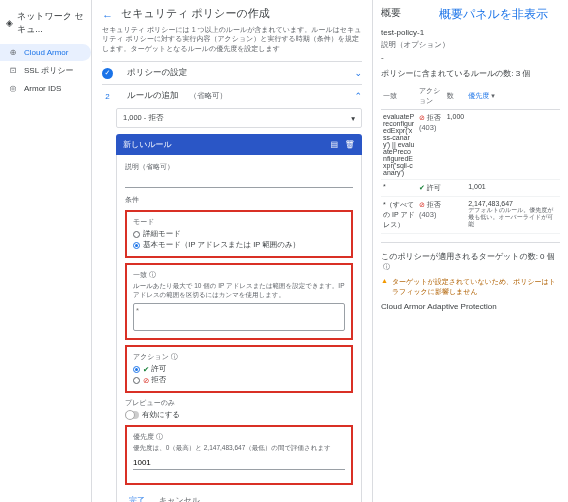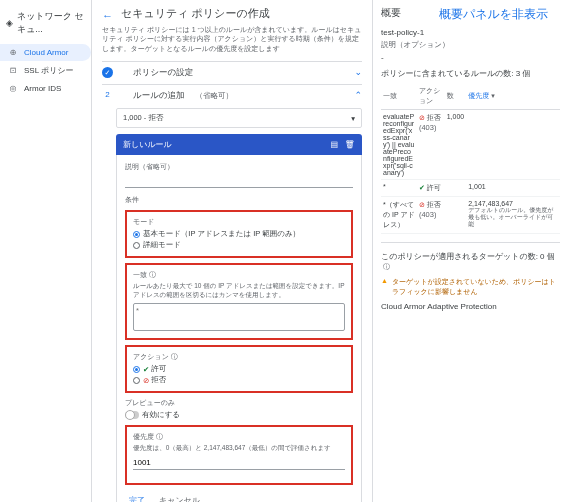--- a/index.html
+++ b/index.html
@@ -13,21 +13,21 @@
 .sb-ico{width:10px;text-align:center;color:#5f6368}
 .main{flex:1;display:flex;height:100%}
 .center{flex:1;border-right:1px solid #dadce0;overflow-y:auto;padding:6px 10px 10px 10px}
 .right{width:195px;overflow-y:auto;padding:6px 8px 16px 8px}
 .hdr{display:flex;align-items:center;gap:8px;margin-bottom:4px}
 .back{color:#1a73e8;cursor:pointer;font-size:11px}
 .hdr-title{font-size:11px;color:#3c4043}
 .showpanel{position:absolute;top:6px;right:20px;color:#1a73e8;font-size:12px;cursor:pointer}
 .desc{font-size:7px;color:#5f6368;line-height:1.35;margin:3px 0 8px 0}
 .section{border-top:1px solid #dadce0;padding:5px 0}
-.sec-row{display:flex;align-items:flex-start;gap:20px;cursor:pointer}
+.sec-row{display:flex;align-items:center;gap:14px;cursor:pointer}
 .stepcirc{width:11px;height:11px;border-radius:50%;background:#1a73e8;color:#fff;display:flex;align-items:center;justify-content:center;font-size:7px}
 .stepnum{color:#1a73e8;font-size:8px;width:11px;text-align:center}
 .sec-title{font-size:8.5px;flex:1}
 .optional{color:#5f6368;font-size:7.5px;margin-left:11px}
 .chev{color:#1a73e8;font-size:9px}
 .subbox{margin:6px 0 0 14px}
 .selectish{border:1px solid #dadce0;border-radius:2px;padding:4px 6px;font-size:7.5px;display:flex;justify-content:space-between;align-items:center;cursor:pointer;margin-bottom:6px}
 .rulehdr{background:#2a56c6;color:#fff;padding:5px 7px;border-radius:3px 3px 0 0;display:flex;justify-content:space-between;align-items:center;font-size:8px}
 .rulehdr .ico{cursor:pointer}
 .rulebody{border:1px solid #dadce0;border-top:none;border-radius:0 0 3px 3px;padding:7px 8px}
@@ -124,26 +124,26 @@
           </div>
           <div class="rulebody">
             <div class="lbl"><span>説明（省略可）</span></div>
             <input class="txtin" style="">
 
             <div class="lbl">条件</div>
 
             <div class="redbox">
               <div class="lbl"><span>モード</span></div>
               <label class="radio-row">
+                  <span class="radio"></span>
+                  <span>詳細モード</span>
+                </label>
+              <label class="radio-row">
                   <span class="radio on"></span>
                   <span>基本モード（IP アドレスまたは IP 範囲のみ）</span>
-                </label>
-              <label class="radio-row">
-                  <span class="radio"></span>
-                  <span>詳細モード</span>
                 </label>
             </div>
 
             <div class="redbox">
               <div class="lbl"><span>一致</span><span class="help">ⓘ</span></div>
               <div class="muted" style="font-size:6.5px;margin-bottom:3px">ルールあたり最大で 10 個の IP アドレスまたは範囲を設定できます。IP アドレスの範囲を区切るにはカンマを使用します。</div>
               <textarea class="tarea" placeholder="*" style=""></textarea>
             </div>
 
             <div class="redbox">

